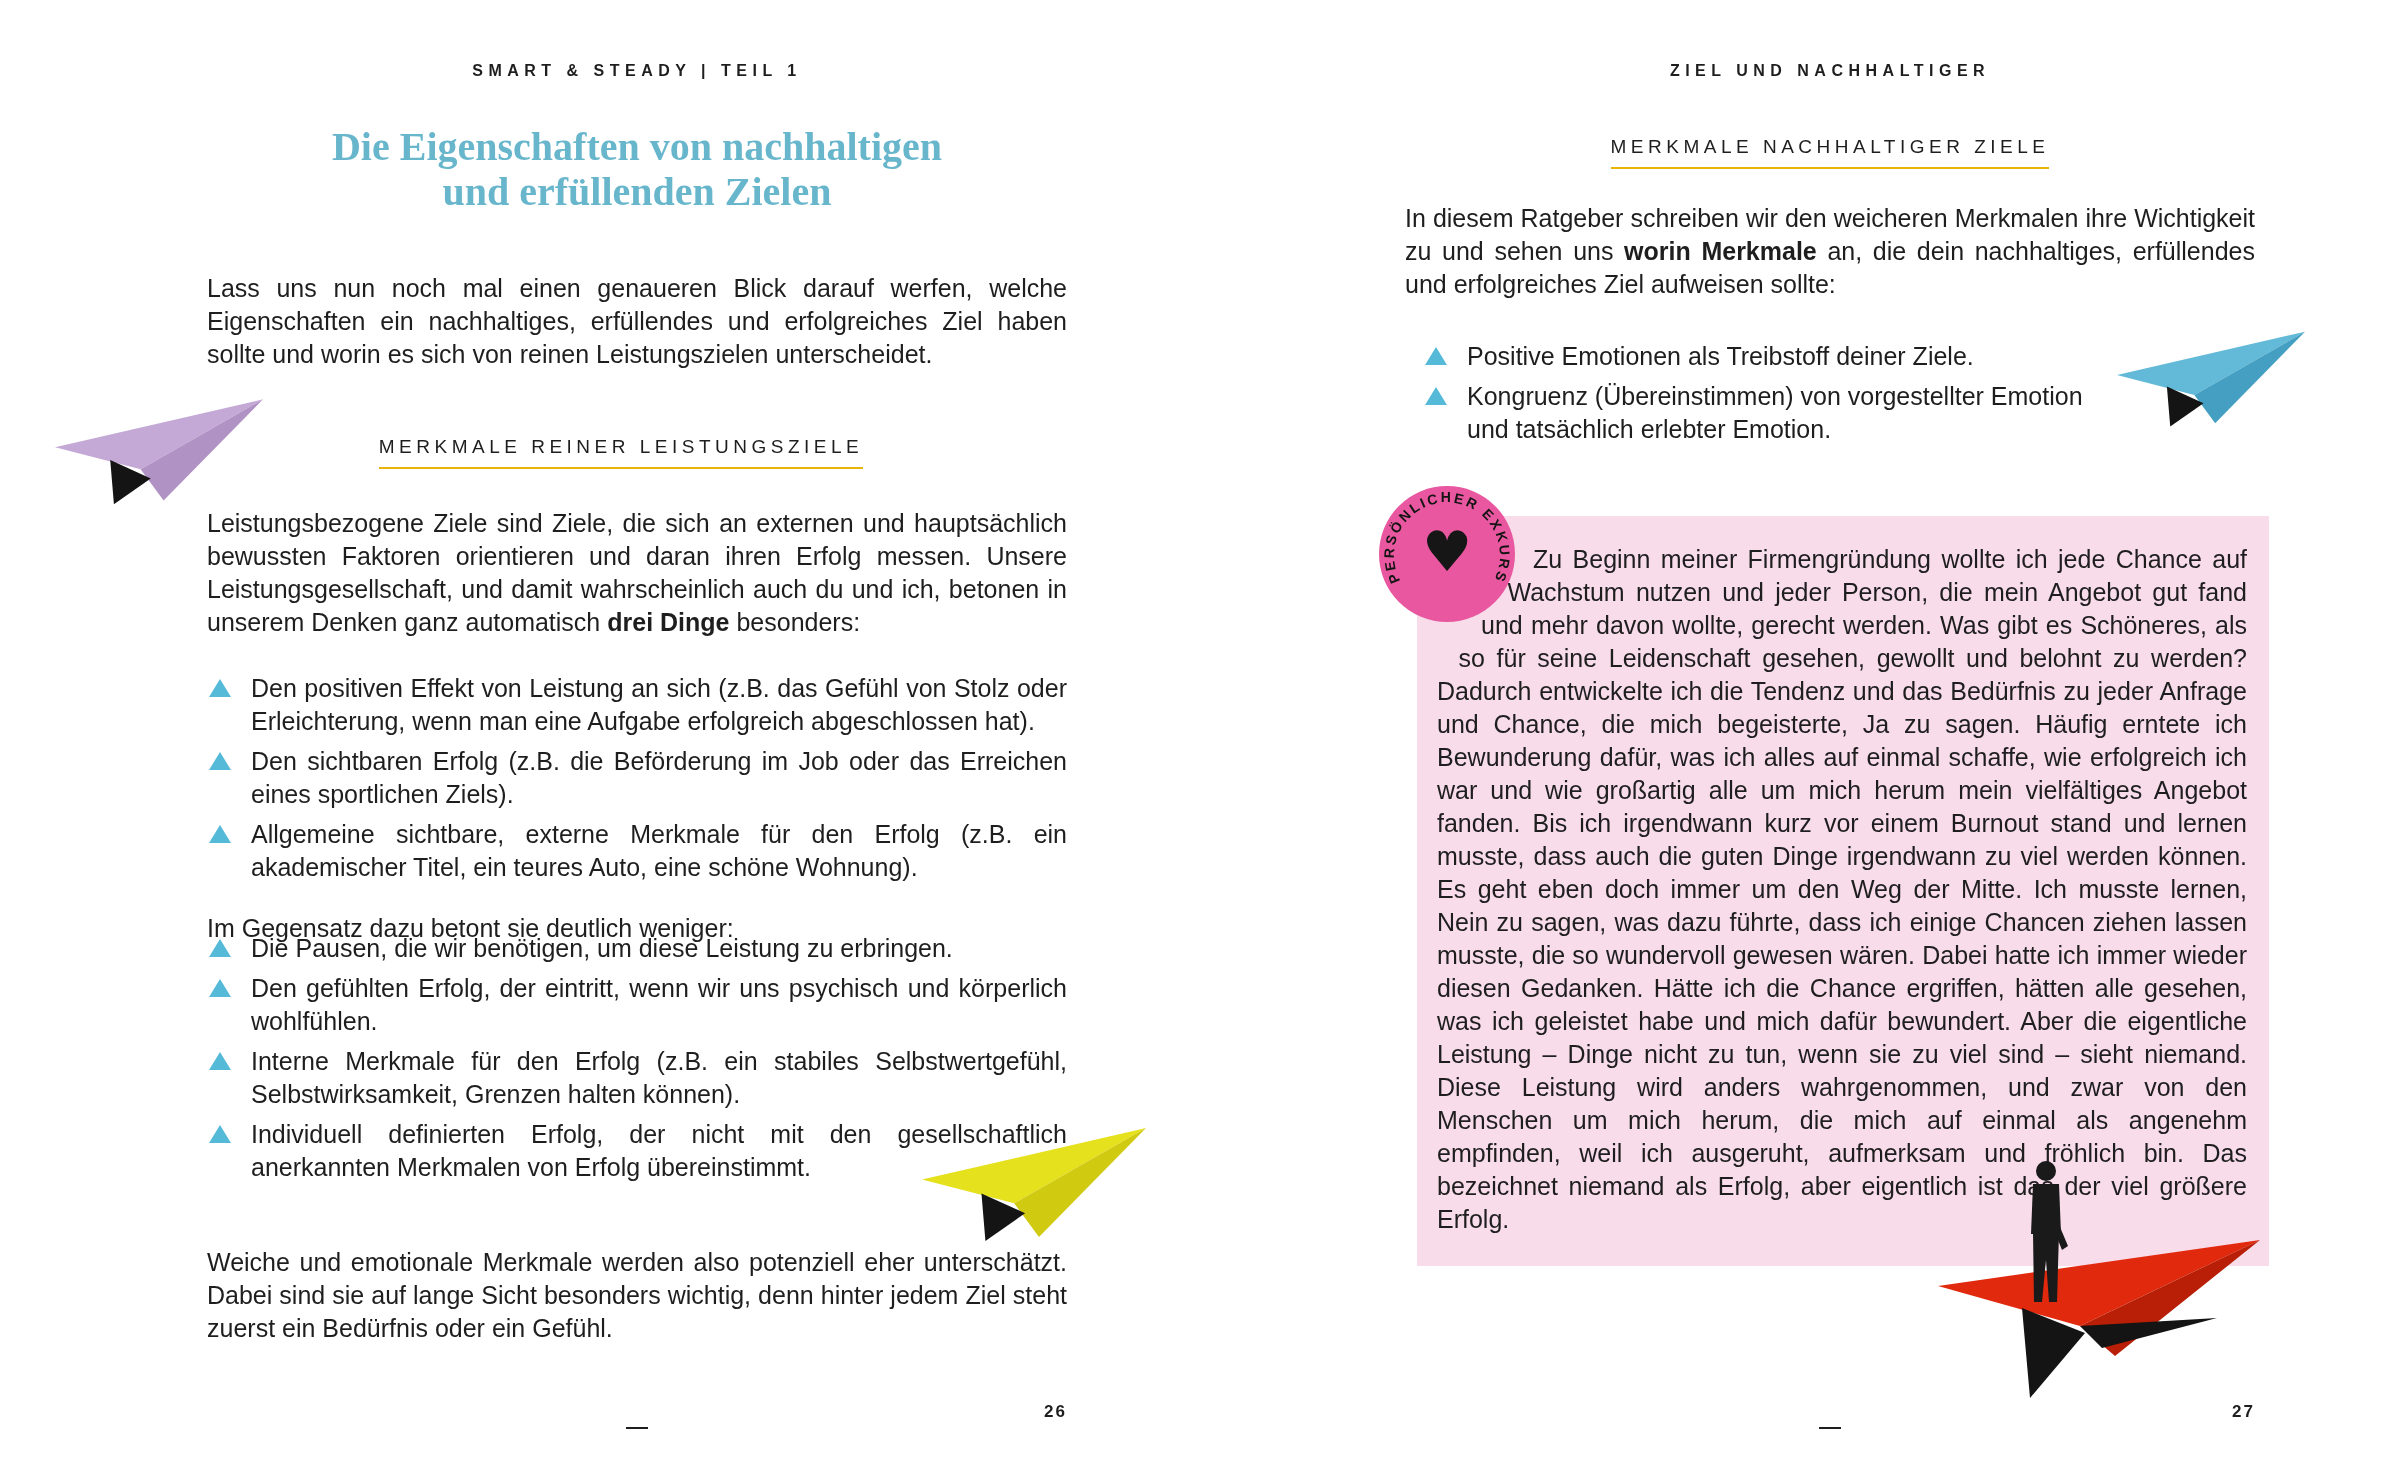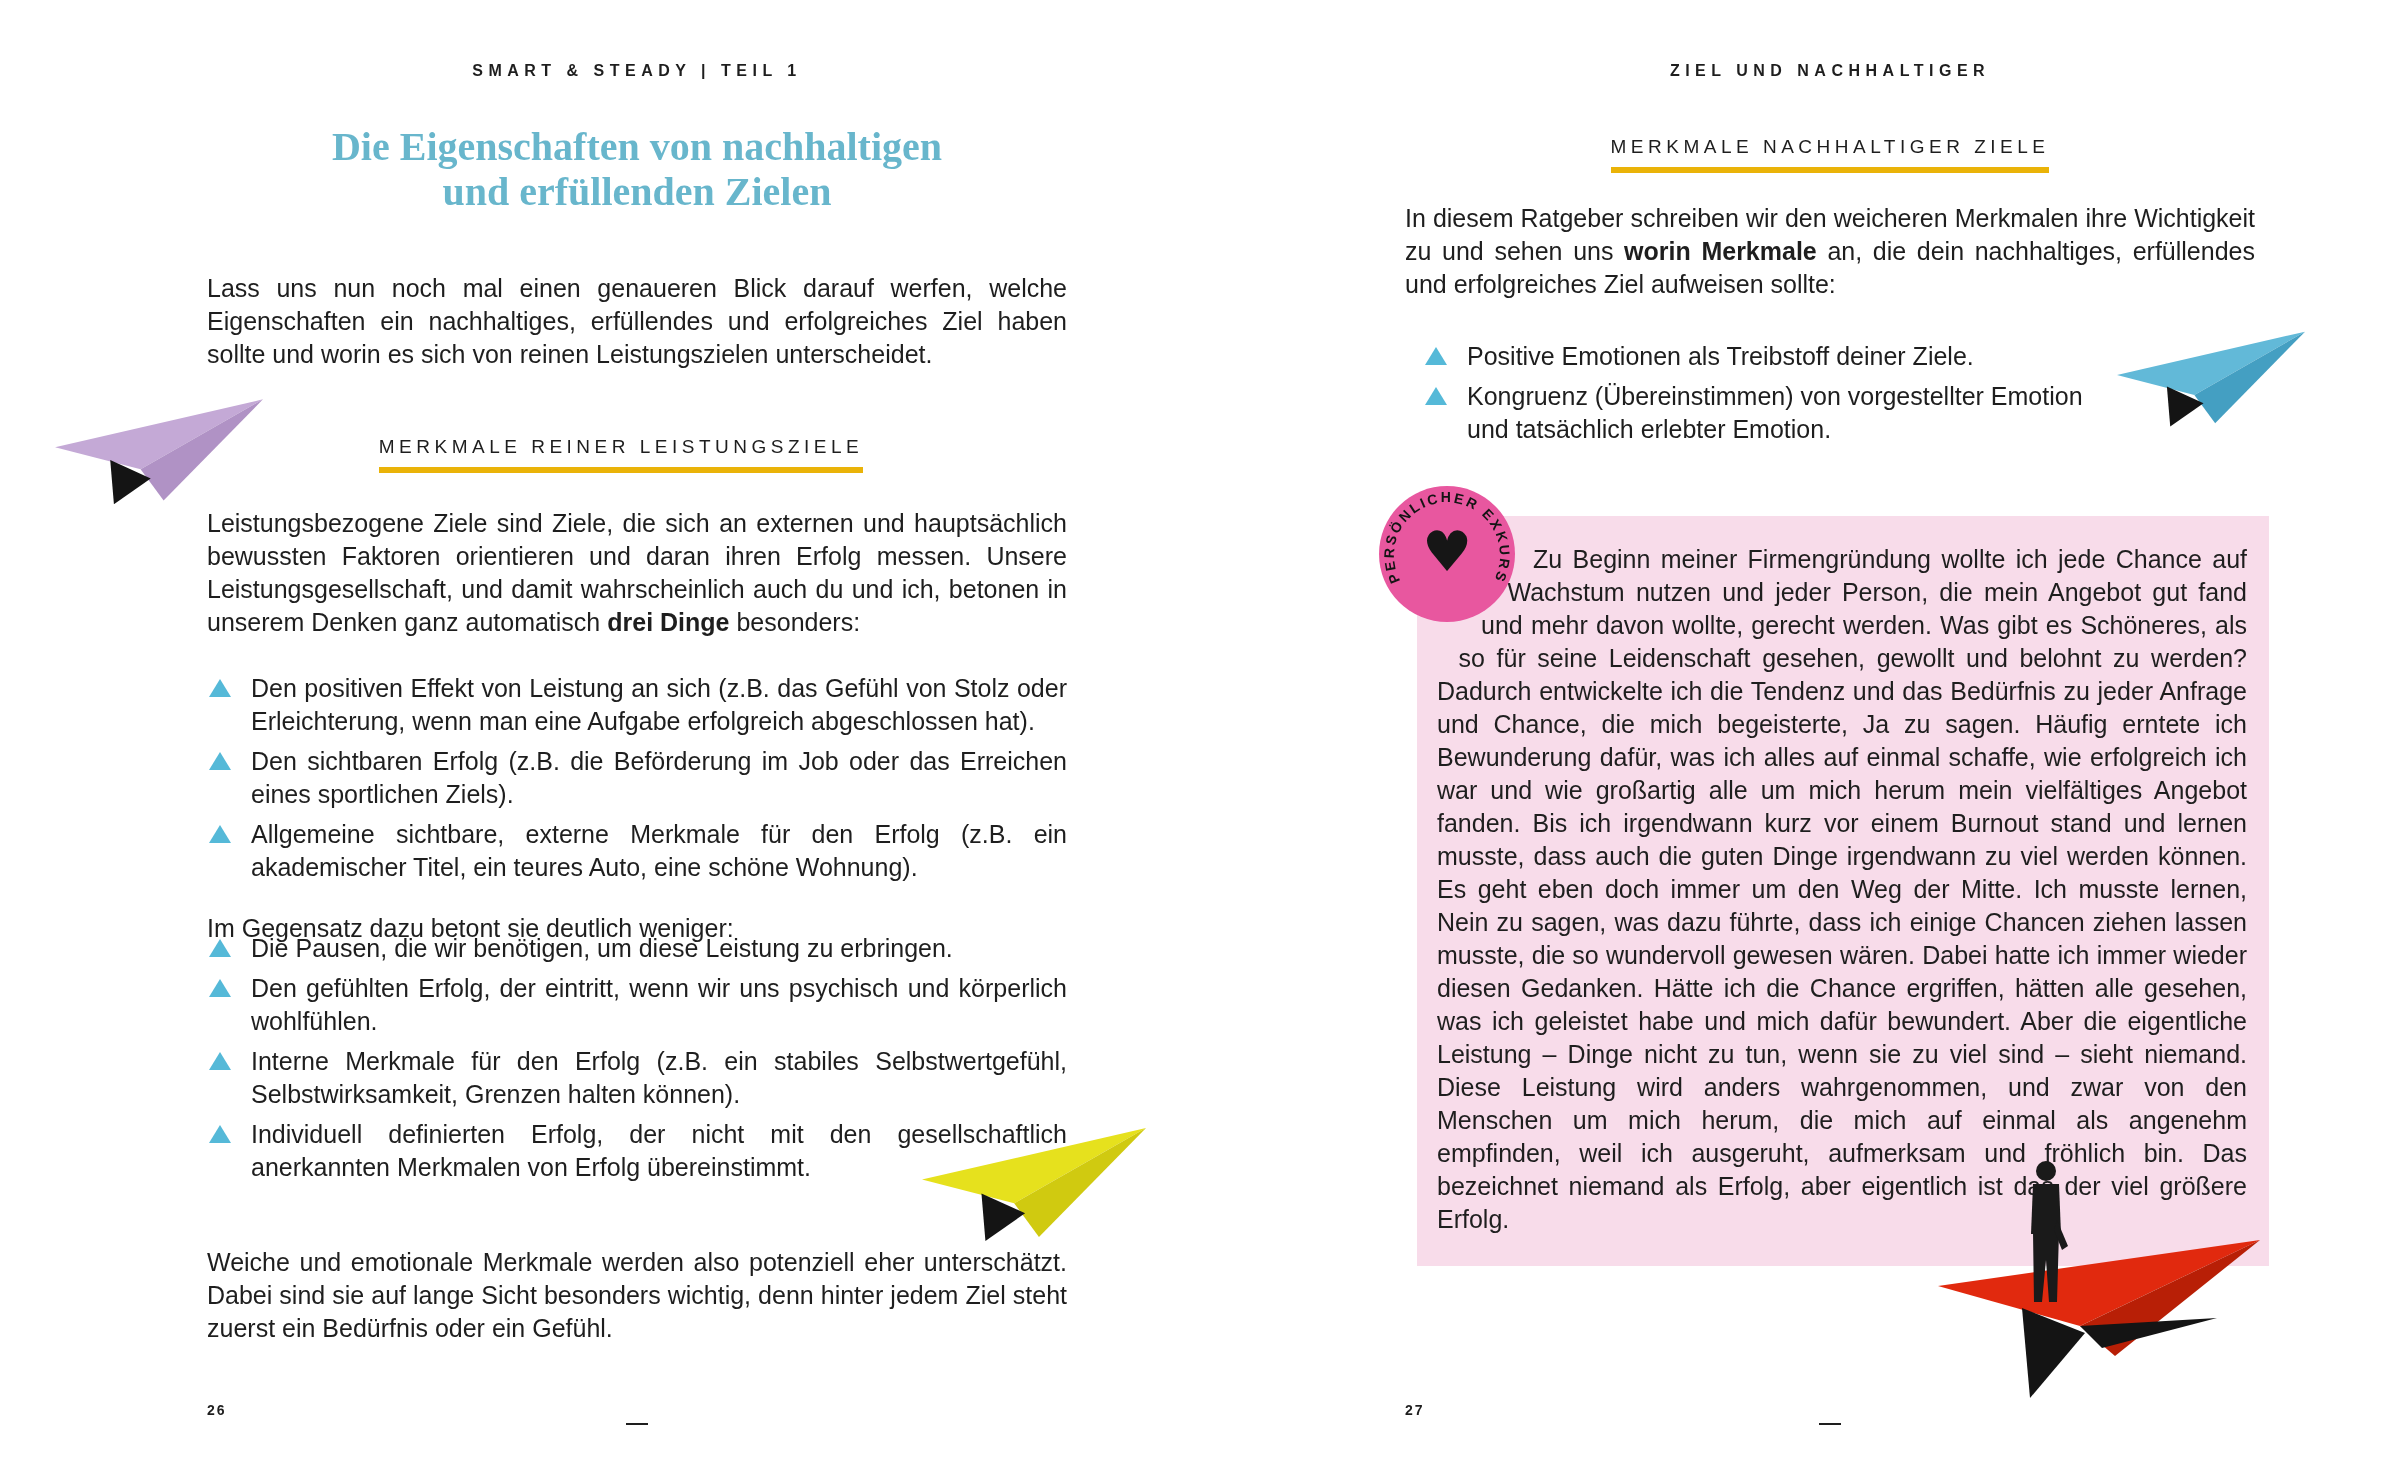--- a/index.html
+++ b/index.html
@@ -6,29 +6,29 @@
   .spread{position:relative;width:2400px;height:1482px;background:#ffffff;overflow:hidden;
           font-family:"Liberation Sans","DejaVu Sans",sans-serif;color:#1e1e1e;margin-left:15px;}
   .abs{position:absolute;}
 
   .running-head{font-size:16px;font-weight:bold;letter-spacing:5.5px;text-align:center;}
   .chapter-title{font-family:"Liberation Serif","DejaVu Serif",serif;font-weight:bold;
                  font-size:40px;line-height:45px;color:#68b6cc;text-align:center;margin:0;}
   .body-par{font-size:25px;line-height:33px;text-align:justify;margin:0;}
   .sect{text-align:center;}
   .sect .sect-inner{display:inline-block;font-size:19px;letter-spacing:4.5px;font-weight:400;
-                    padding-bottom:9px;border-bottom:6px solid #eab308;white-space:nowrap;}
+                    padding-bottom:9px;border-bottom:2px solid #eab308;white-space:nowrap;}
   ul.bullets{list-style:none;margin:0;padding:0;}
   ul.bullets li{position:relative;padding-left:44px;margin-bottom:7px;
                 font-size:25px;line-height:33px;}
   ul.bullets.just li{text-align:justify;}
   .tri{position:absolute;left:2px;top:7px;width:0;height:0;
        border-left:11px solid transparent;border-right:11px solid transparent;
        border-bottom:18px solid #55b9d8;}
-  .pagenum{text-align:left;font-weight:bold;font-size:14px;letter-spacing:2px;}
+  .pagenum{text-align:right;font-weight:bold;font-size:17px;letter-spacing:2px;}
   .pn-line{display:block;width:22px;border-bottom:2px solid #1e1e1e;margin:5px auto 0;}
 
   .pink-box{background:#f8dcea;padding:27px 22px 30px 20px;box-sizing:border-box;}
   .badge-spacer{float:left;width:100px;height:132px;
     shape-outside:polygon(0 0,96px 0,62px 44px,26px 88px,8px 132px,0 132px);}
   .badge{width:140px;height:140px;z-index:5;}
   .badge svg{display:block;}
   .badge-text{font-family:"Liberation Sans","DejaVu Sans",sans-serif;font-size:14px;
               font-weight:bold;letter-spacing:2.4px;fill:#141414;}
   .heart{position:absolute;left:50%;top:50%;transform:translate(-50%,-54%);

